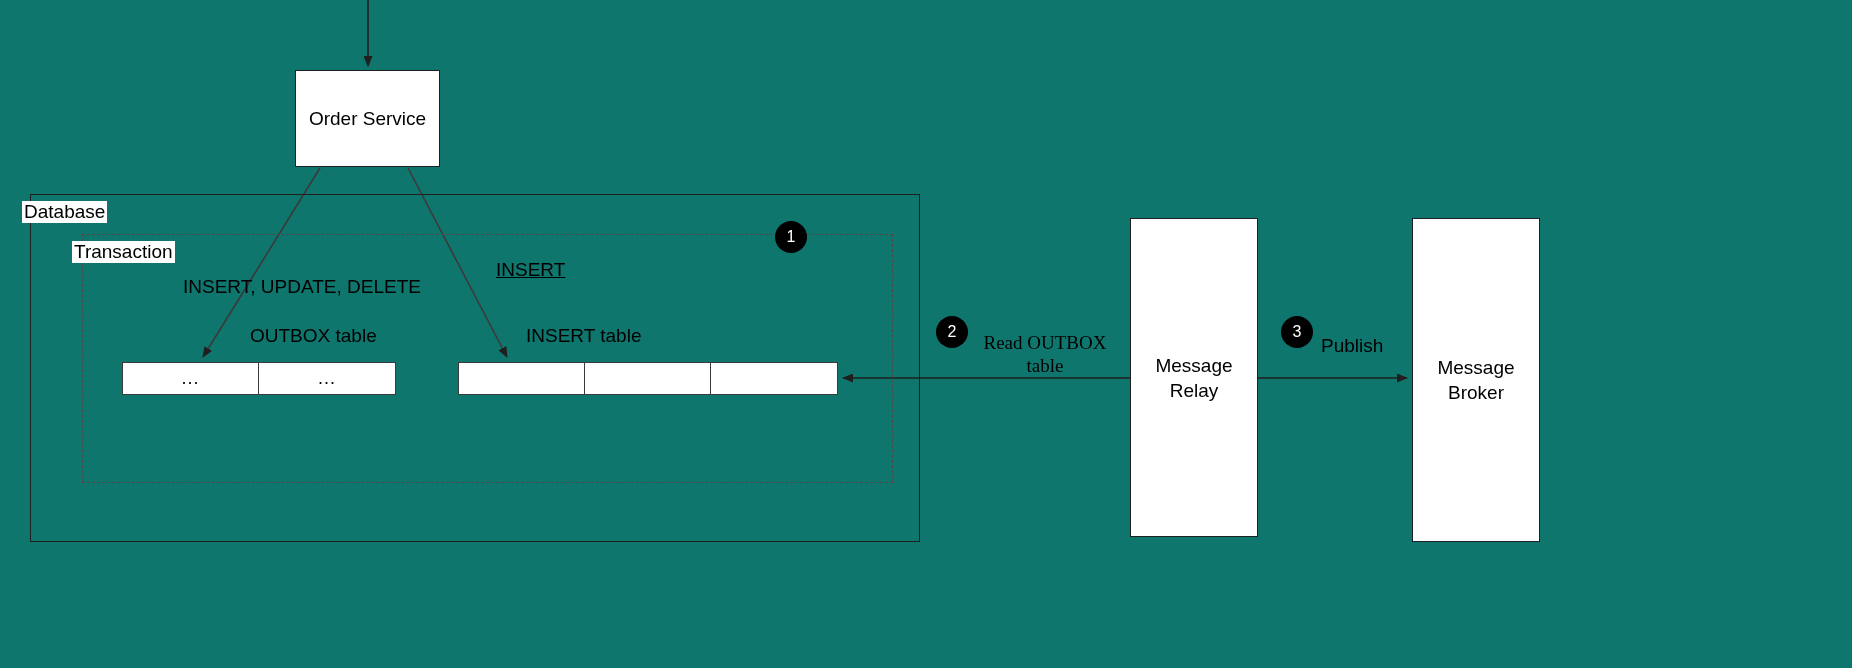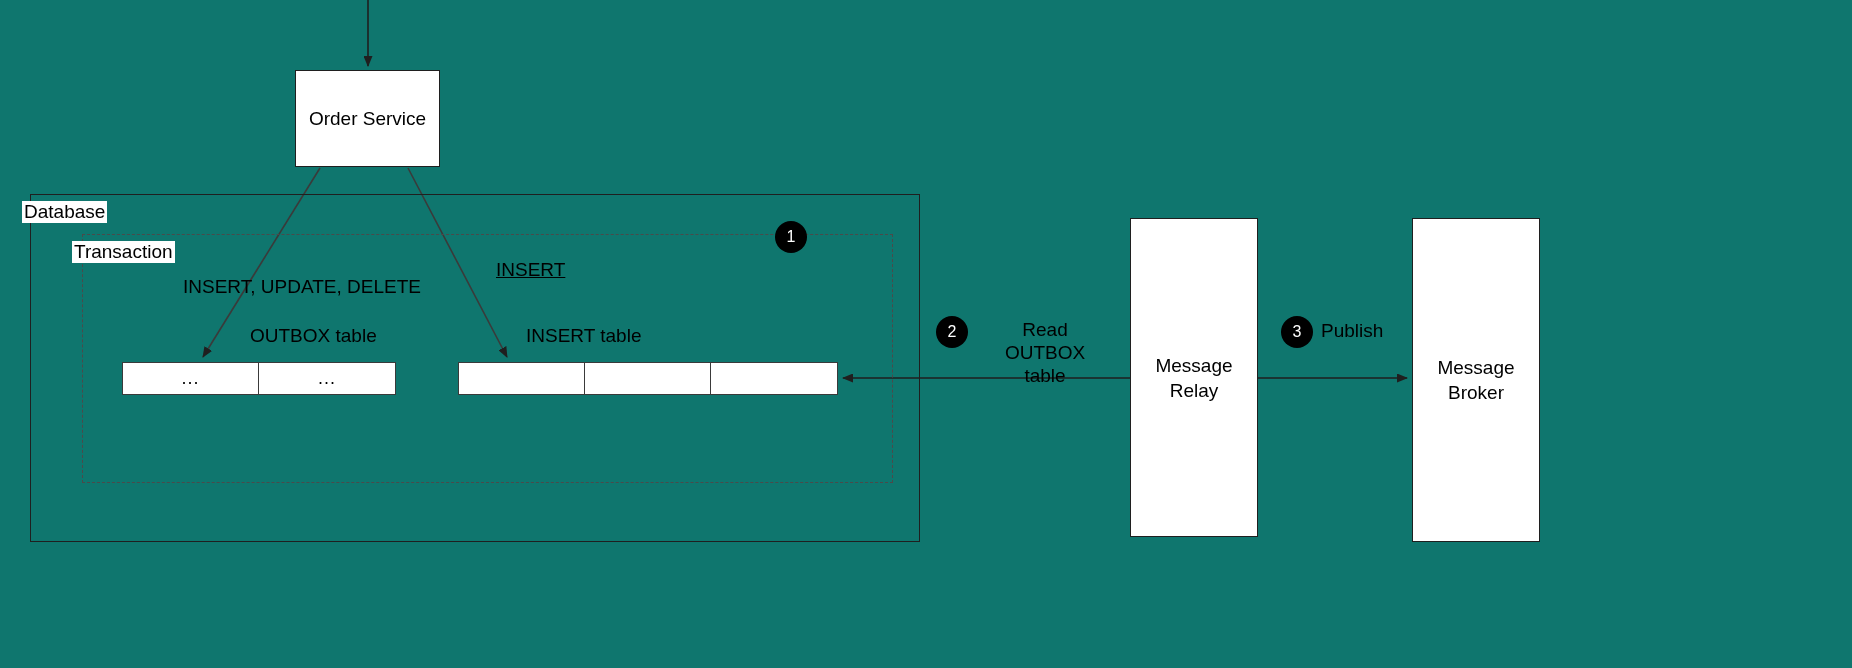--- a/index.html
+++ b/index.html
@@ -168,31 +168,31 @@
   <div class="table-caption" style="left:526px; top:325px;">INSERT table</div>
   <div class="db-table" style="left:458px; top:362px; width:380px; height:33px;">
     <div class="db-cell" style="width:33.33%;"></div>
     <div class="db-cell" style="width:33.33%;"></div>
     <div class="db-cell" style="width:33.34%;"></div>
   </div>
 
   <div class="step-badge" style="left:936px; top:316px;">
     <span>2</span>
   </div>
-  <div class="edge-label wrap" style="left:980px; top:318px; width:130px;">Read OUTBOX
+  <div class="edge-label wrap" style="left:980px; top:331px; width:130px;font-family:Liberation Serif, serif;">Read OUTBOX
 table</div>
 
   <div class="node-box" style="left:1130px; top:218px; width:128px; height:319px;">
     <span class="node-label">Message
 Relay</span>
   </div>
 
   <div class="step-badge" style="left:1281px; top:316px;">
     <span>3</span>
   </div>
-  <div class="edge-label" style="left:1321px; top:319px;">Publish</div>
+  <div class="edge-label" style="left:1321px; top:334px;">Publish</div>
 
   <div class="node-box" style="left:1412px; top:218px; width:128px; height:324px;">
     <span class="node-label">Message
 Broker</span>
   </div>
 
 </div>
 
 </body></html>

